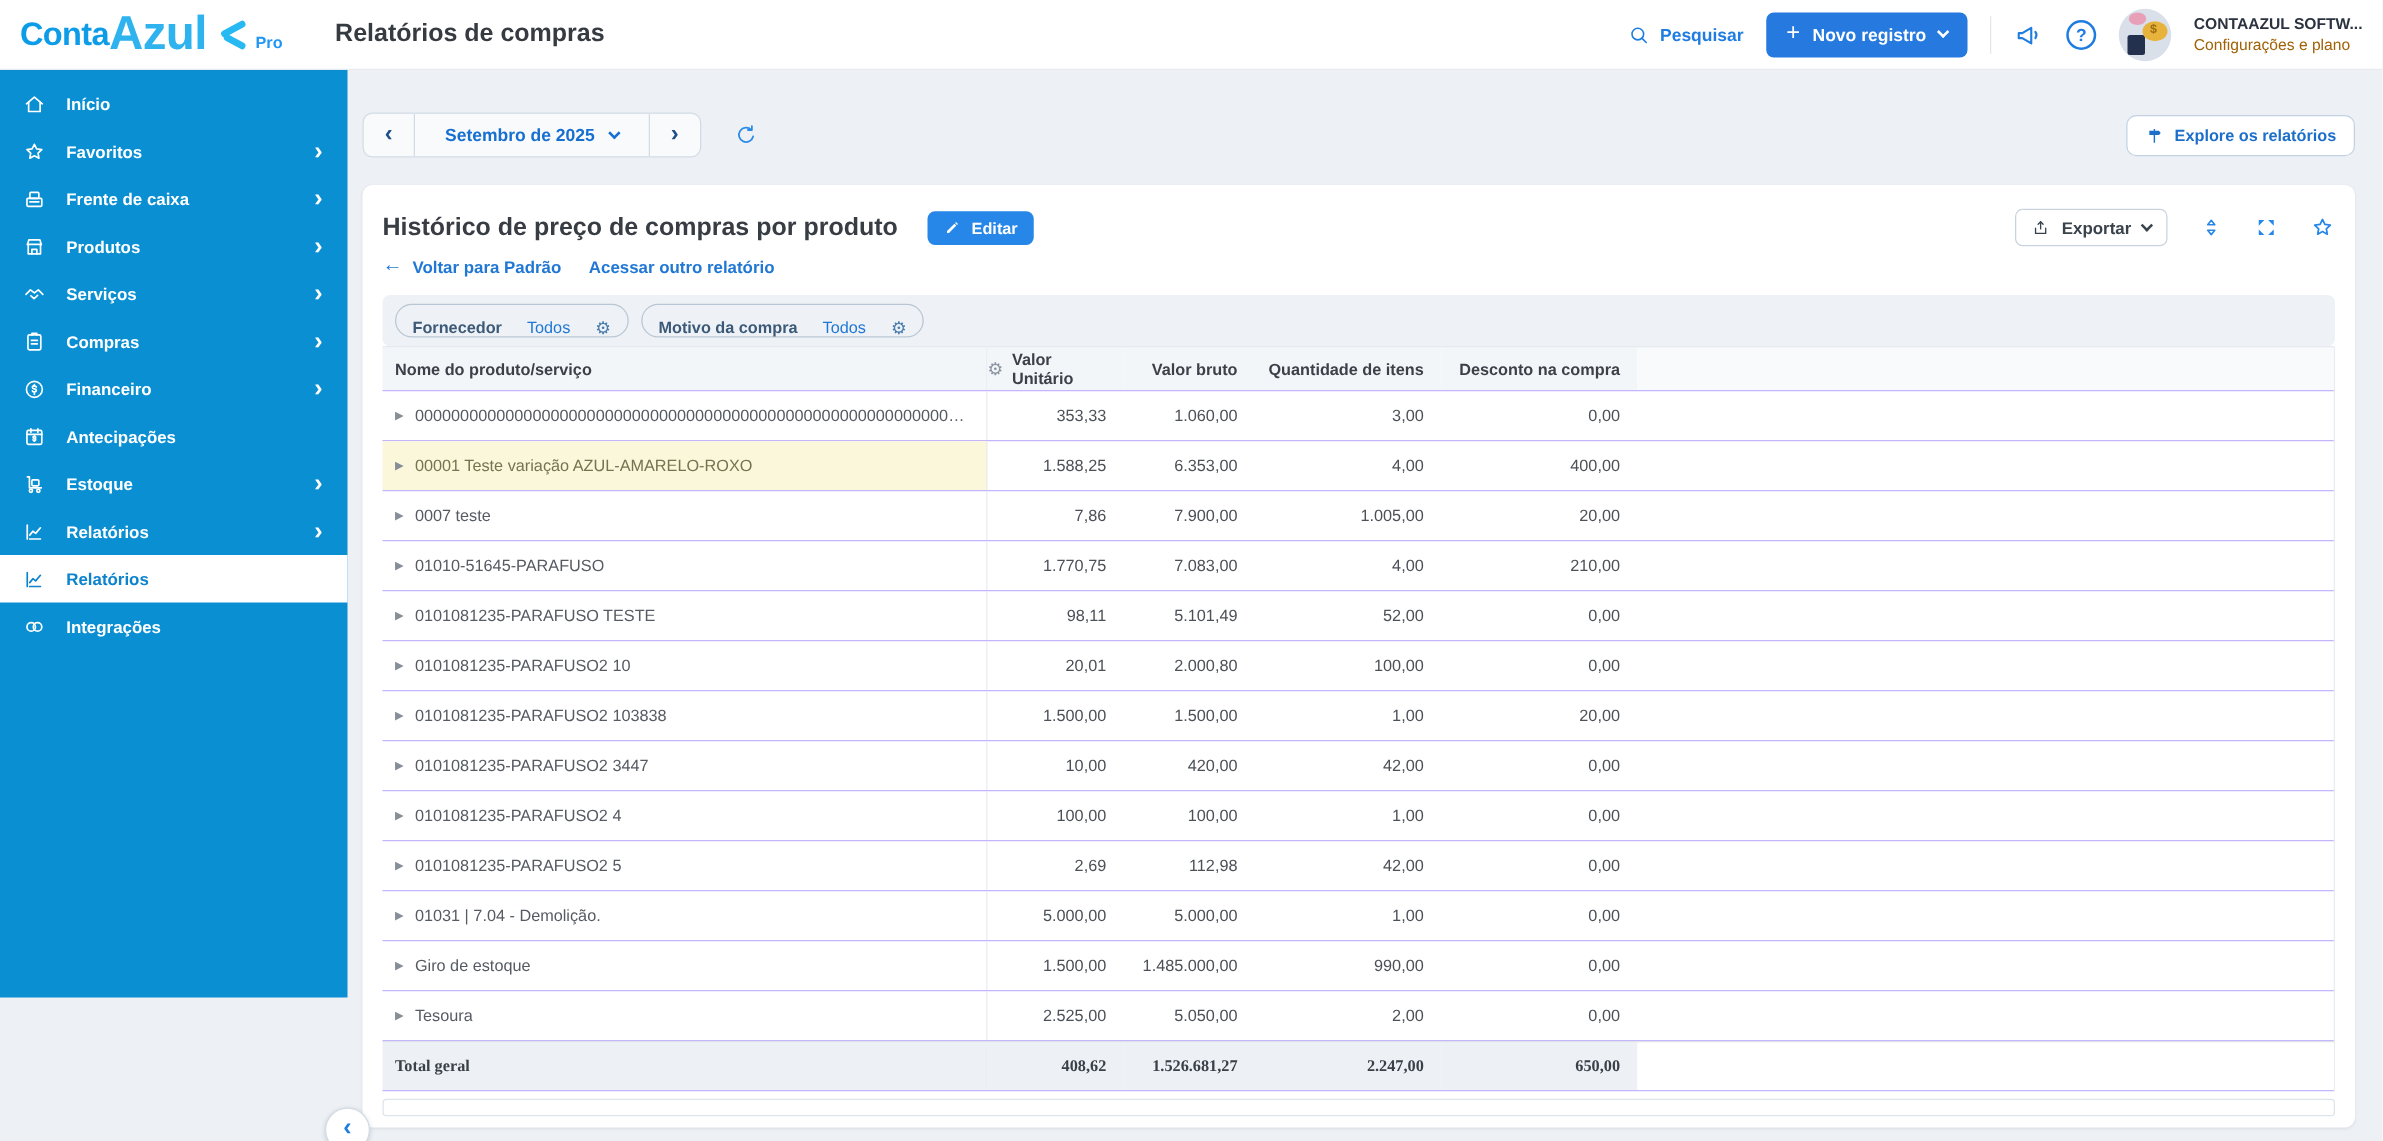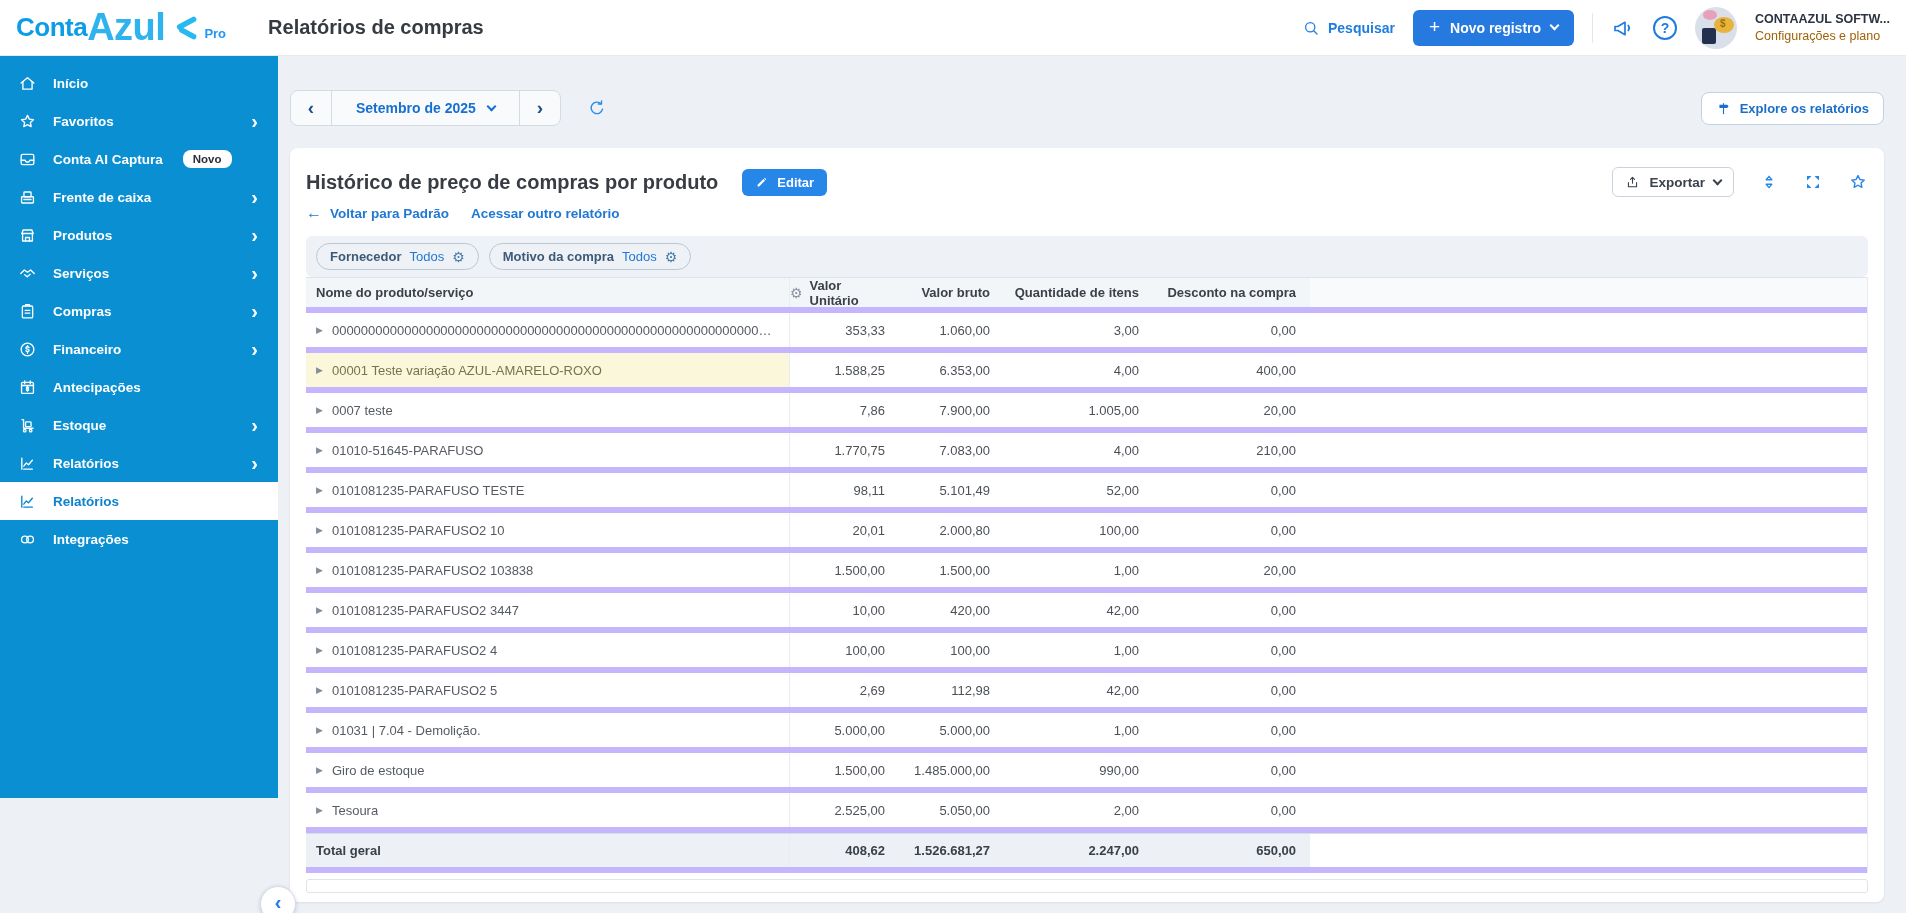--- a/index.html
+++ b/index.html
@@ -77,44 +77,44 @@
   .title-actions { margin-left:auto; display:flex; align-items:center; gap:26px; }
   .btn-export { display:flex; align-items:center; gap:9px; height:30px; padding:0 12px; background:#fff;
                 border:1px solid #c9d3de; border-radius:6px; color:#3a424c; font-size:13.5px; font-weight:700;
                 cursor:pointer; font-family:inherit;text-align:right; }
   .act-ic { color:#2787e9; cursor:pointer; }
   .links-row { display:flex; align-items:center; gap:22px; height:26px; font-size:13.5px; font-weight:700; }
   .lnk { color:#2178d4; cursor:pointer; display:flex; align-items:center; gap:8px; }
   .lnk .arr { font-size:16px; }
 
   .filter-bar { margin-top:10px; background:#eef2f6; border-radius:6px; padding:7px 10px; display:flex; gap:10px; }
-  .chip { display:inline-flex; align-items:center; gap:8px; height:27px; padding:0 13px;
+  .chip { display:inline-flex; align-items:flex-end; gap:20px; height:27px; padding:0 13px;
           border:1px solid #b9c6d3; border-radius:15px; cursor:pointer; }
   .chip .cl { font-size:13px; font-weight:700; color:#3c5a77; }
   .chip .cvl { font-size:13px; color:#2178d4; }
   .chip .gear { font-size:14px; color:#4a7dad; line-height:1; }
 
   
   .tbl { margin-top:0; border-right:1px solid #e8ecf0; }
-  .trow { display:flex; align-items:stretch; border-bottom:6px solid #c4b5fd; height:40px; }
+  .trow { display:flex; align-items:stretch; border-bottom:1px solid #c4b5fd; height:40px; }
   .thead { border-top:1px solid #dfe4ea; height:36px; }
   .cell { display:flex; align-items:center; font-size:13px; }
   .c-name { width:484px; padding:0 12px 0 10px; border-right:1px solid #e9edf1; overflow:hidden; }
   .c-vu { width:109px; } .c-vb { width:105px; } .c-q { width:149px; } .c-d { width:157px; }
   .num { justify-content:flex-end; padding-right:14px; color:#4c5158; }
   .c-fill { flex:1; }
   .thead .cell { font-weight:700; color:#3c4149; background:#f3f6f9; }
   .thead .c-fill { background:#f9fafc; }
   .thead .gear-h { color:#8a93a0; font-size:14px; margin-right:7px; font-weight:400; }
   .nm-txt { color:#565b63; white-space:nowrap; overflow:hidden; text-overflow:ellipsis; }
   .tri { color:#868e98; font-size:9px; margin-right:9px; flex:none; cursor:pointer; }
   .trow.hl .c-name { background:#fbf7da; }
   .trow.hl .nm-txt { color:#76734f; }
   .trow.total { border-top:1px solid #d8dee5; }
-  .trow.total .cell { background:#edf1f6; font-weight:700; color:#3a4048; }
+  .trow.total .cell { background:#edf1f6; font-weight:700; color:#3a4048;font-family:Liberation Serif, serif; }
   .trow.total .c-fill { background:#fff; }
   .trow.total .c-name { color:#3a4048; font-weight:700; }
   .hscroll { margin-top:6px; height:14px; background:#fff; border:1px solid #dfe4ea; border-radius:3px; }
 </style>
 </head>
 <body>
 
 <div id="app">
 
   <header class="topbar">
@@ -177,30 +177,20 @@
           <span class="s-label">Início</span>
         </div>
         <div class="side-item">
           <span class="s-icon icon">
             <svg viewBox="0 0 24 24" width="100%" height="100%" fill="none" stroke="currentColor" stroke-width="1.7" stroke-linecap="round" stroke-linejoin="round">
               <path d="M12 4.3l2.3 4.7 5.2.7-3.8 3.6.9 5.1-4.6-2.5-4.6 2.5.9-5.1L4.5 9.7l5.2-.7z"></path>
             </svg>
           </span>
           <span class="s-label">Favoritos</span>
           <span class="s-chev">›</span>
-        </div>
-        <div class="side-item">
-          <span class="s-icon icon">
-            <svg viewBox="0 0 24 24" width="100%" height="100%" fill="none" stroke="currentColor" stroke-width="1.7" stroke-linecap="round" stroke-linejoin="round">
-              <rect x="4" y="5.5" width="16" height="13" rx="2"></rect>
-              <path d="M4 13h5l1.6 2.2h2.8L15 13h5"></path>
-            </svg>
-          </span>
-          <span class="s-label">Conta AI Captura</span>
-          <span class="badge">Novo</span>
         </div>
         <div class="side-item">
           <span class="s-icon icon">
             <svg viewBox="0 0 24 24" width="100%" height="100%" fill="none" stroke="currentColor" stroke-width="1.7" stroke-linecap="round" stroke-linejoin="round">
               <rect x="4.5" y="11" width="15" height="8" rx="1"></rect>
               <rect x="7.5" y="5" width="9" height="6" rx="1"></rect>
               <path d="M7.5 14.5h9"></path>
             </svg>
           </span>
           <span class="s-label">Frente de caixa</span>

